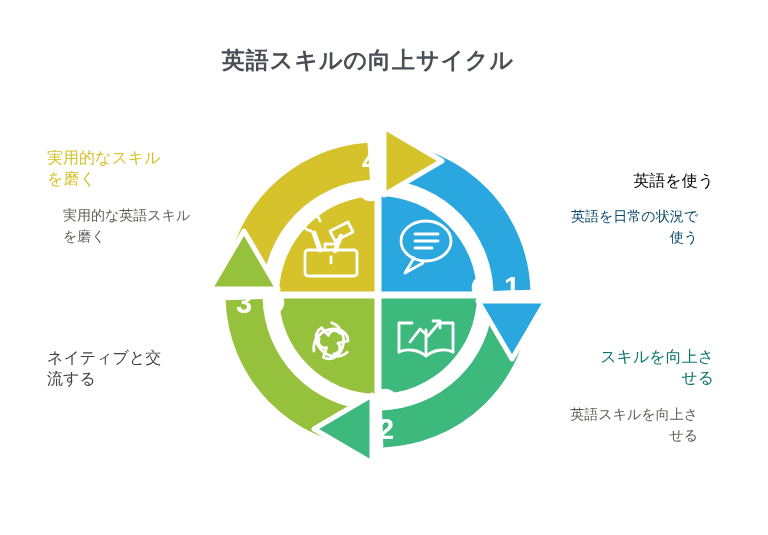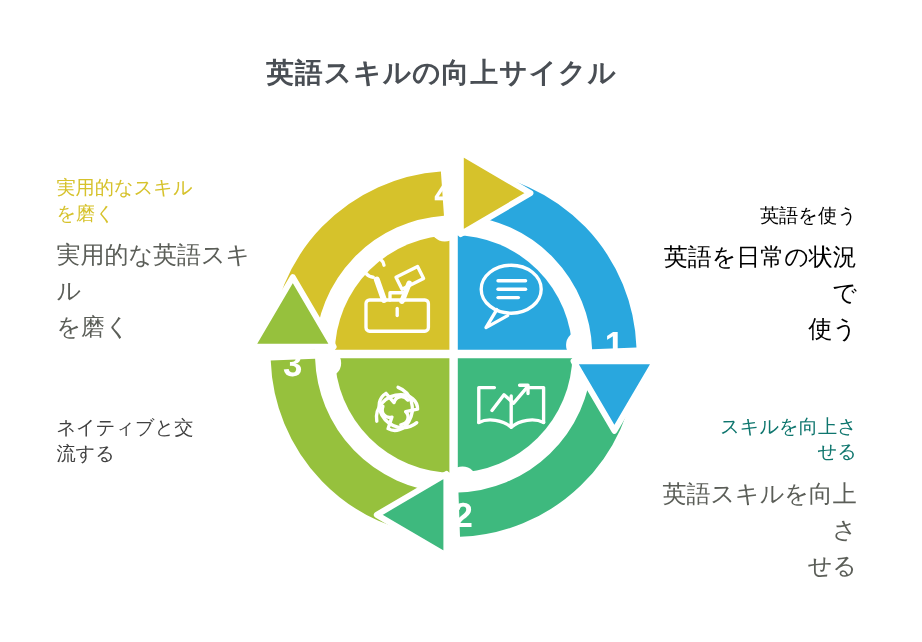--- a/index.html
+++ b/index.html
@@ -20,21 +20,21 @@
   .label-block.align-right{text-align:right;}
   .pos-top-left{left:47px;top:147px;}
   .pos-right{left:544px;top:170px;}
   .pos-bottom-right{left:544px;top:346px;}
   .pos-bottom-left{left:47px;top:347px;}
   .step-heading{
     margin:0 0 9px 0;font-size:16px;font-weight:400;line-height:1.32;
     white-space:pre-line;
   }
   .step-desc{
-    margin:0;font-size:20px;line-height:1.5;white-space:pre-line;
+    margin:16px;font-size:14px;line-height:1.5;white-space:pre-line;
   }
   .ring-arc{fill:none;stroke-width:37;}
   .arrow-head{stroke:#ffffff;stroke-width:5;stroke-linejoin:round;}
   .step-number{
     fill:#ffffff;font-size:29px;font-weight:700;
     text-anchor:middle;font-family:"Liberation Sans","DejaVu Sans",sans-serif;
   }
   .icon{fill:none;stroke-width:2.8;stroke-linecap:round;stroke-linejoin:round;}
   .divider{stroke:#ffffff;stroke-width:7;}
   .notch{fill:#ffffff;}
@@ -116,21 +116,21 @@
 
 <div class="label-block pos-top-left">
   <h2 class="step-heading" style="color: rgb(214, 194, 43);">実用的なスキル
 を磨く</h2>
   <p class="step-desc" style="color: rgb(91, 94, 88);">実用的な英語スキル
 を磨く</p>
 </div>
 
 <div class="label-block align-right pos-right">
   <h2 class="step-heading" style="color: #000000;">英語を使う</h2>
-  <p class="step-desc" style="color: #000000;">英語を日常の状況で
+  <p class="step-desc" style="color: #0c4a6e; font-family: Liberation Mono, monospace;">英語を日常の状況で
 使う</p>
 </div>
 
 <div class="label-block align-right pos-bottom-right">
   <h2 class="step-heading" style="color: #0f766e;">スキルを向上さ
 せる</h2>
   <p class="step-desc" style="color: rgb(91, 94, 88);">英語スキルを向上さ
 せる</p>
 </div>
 

